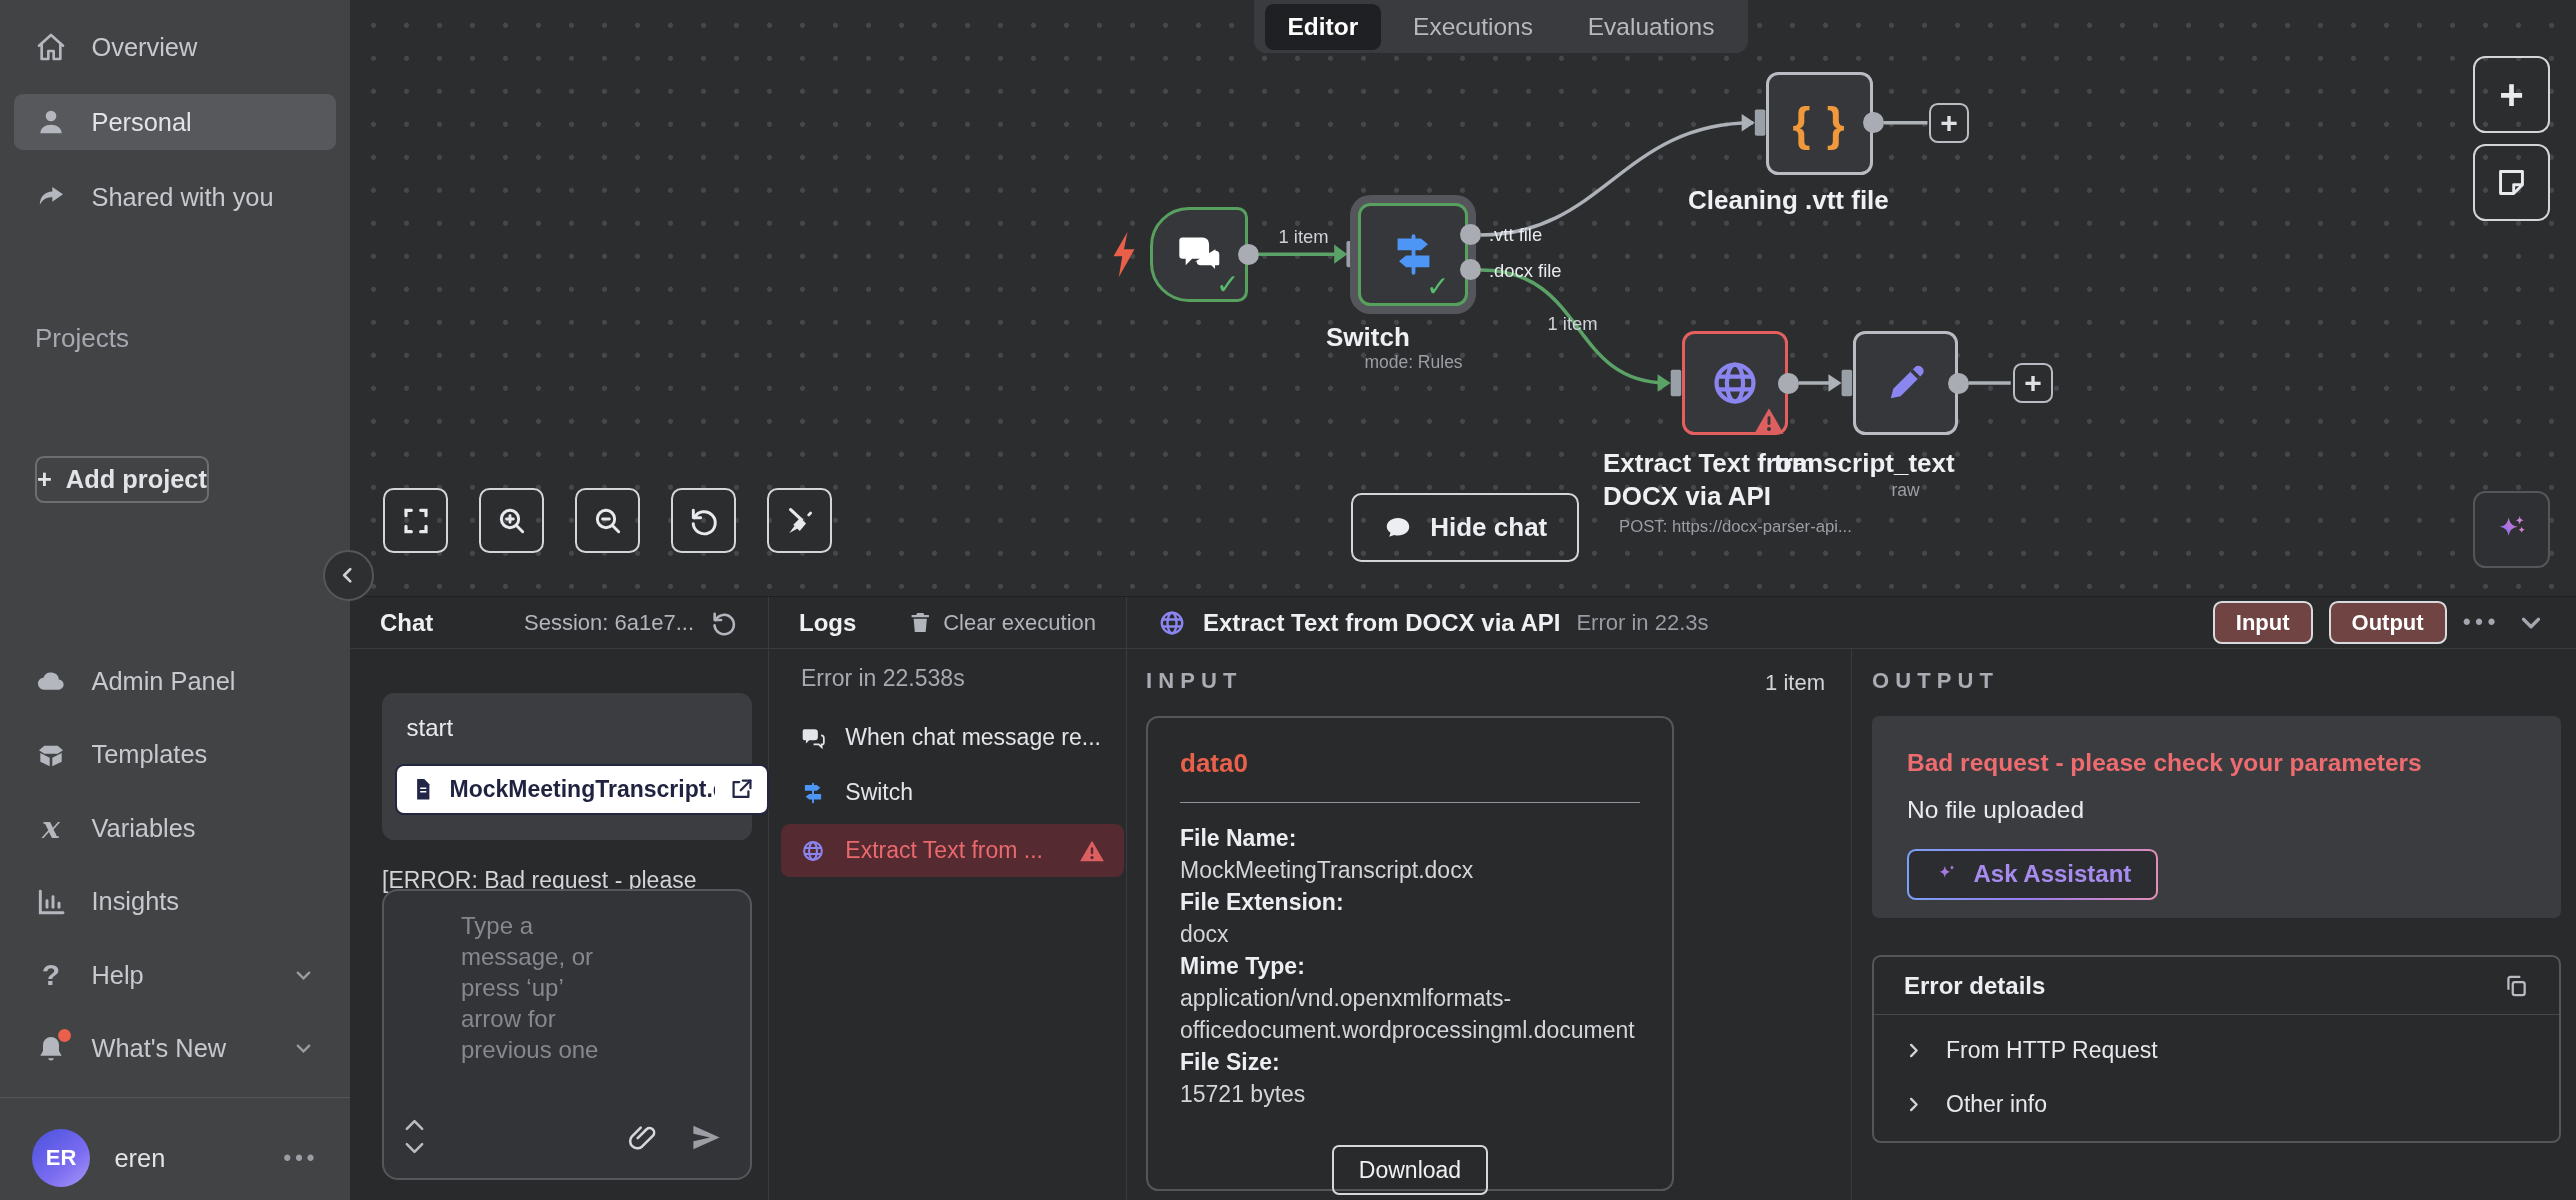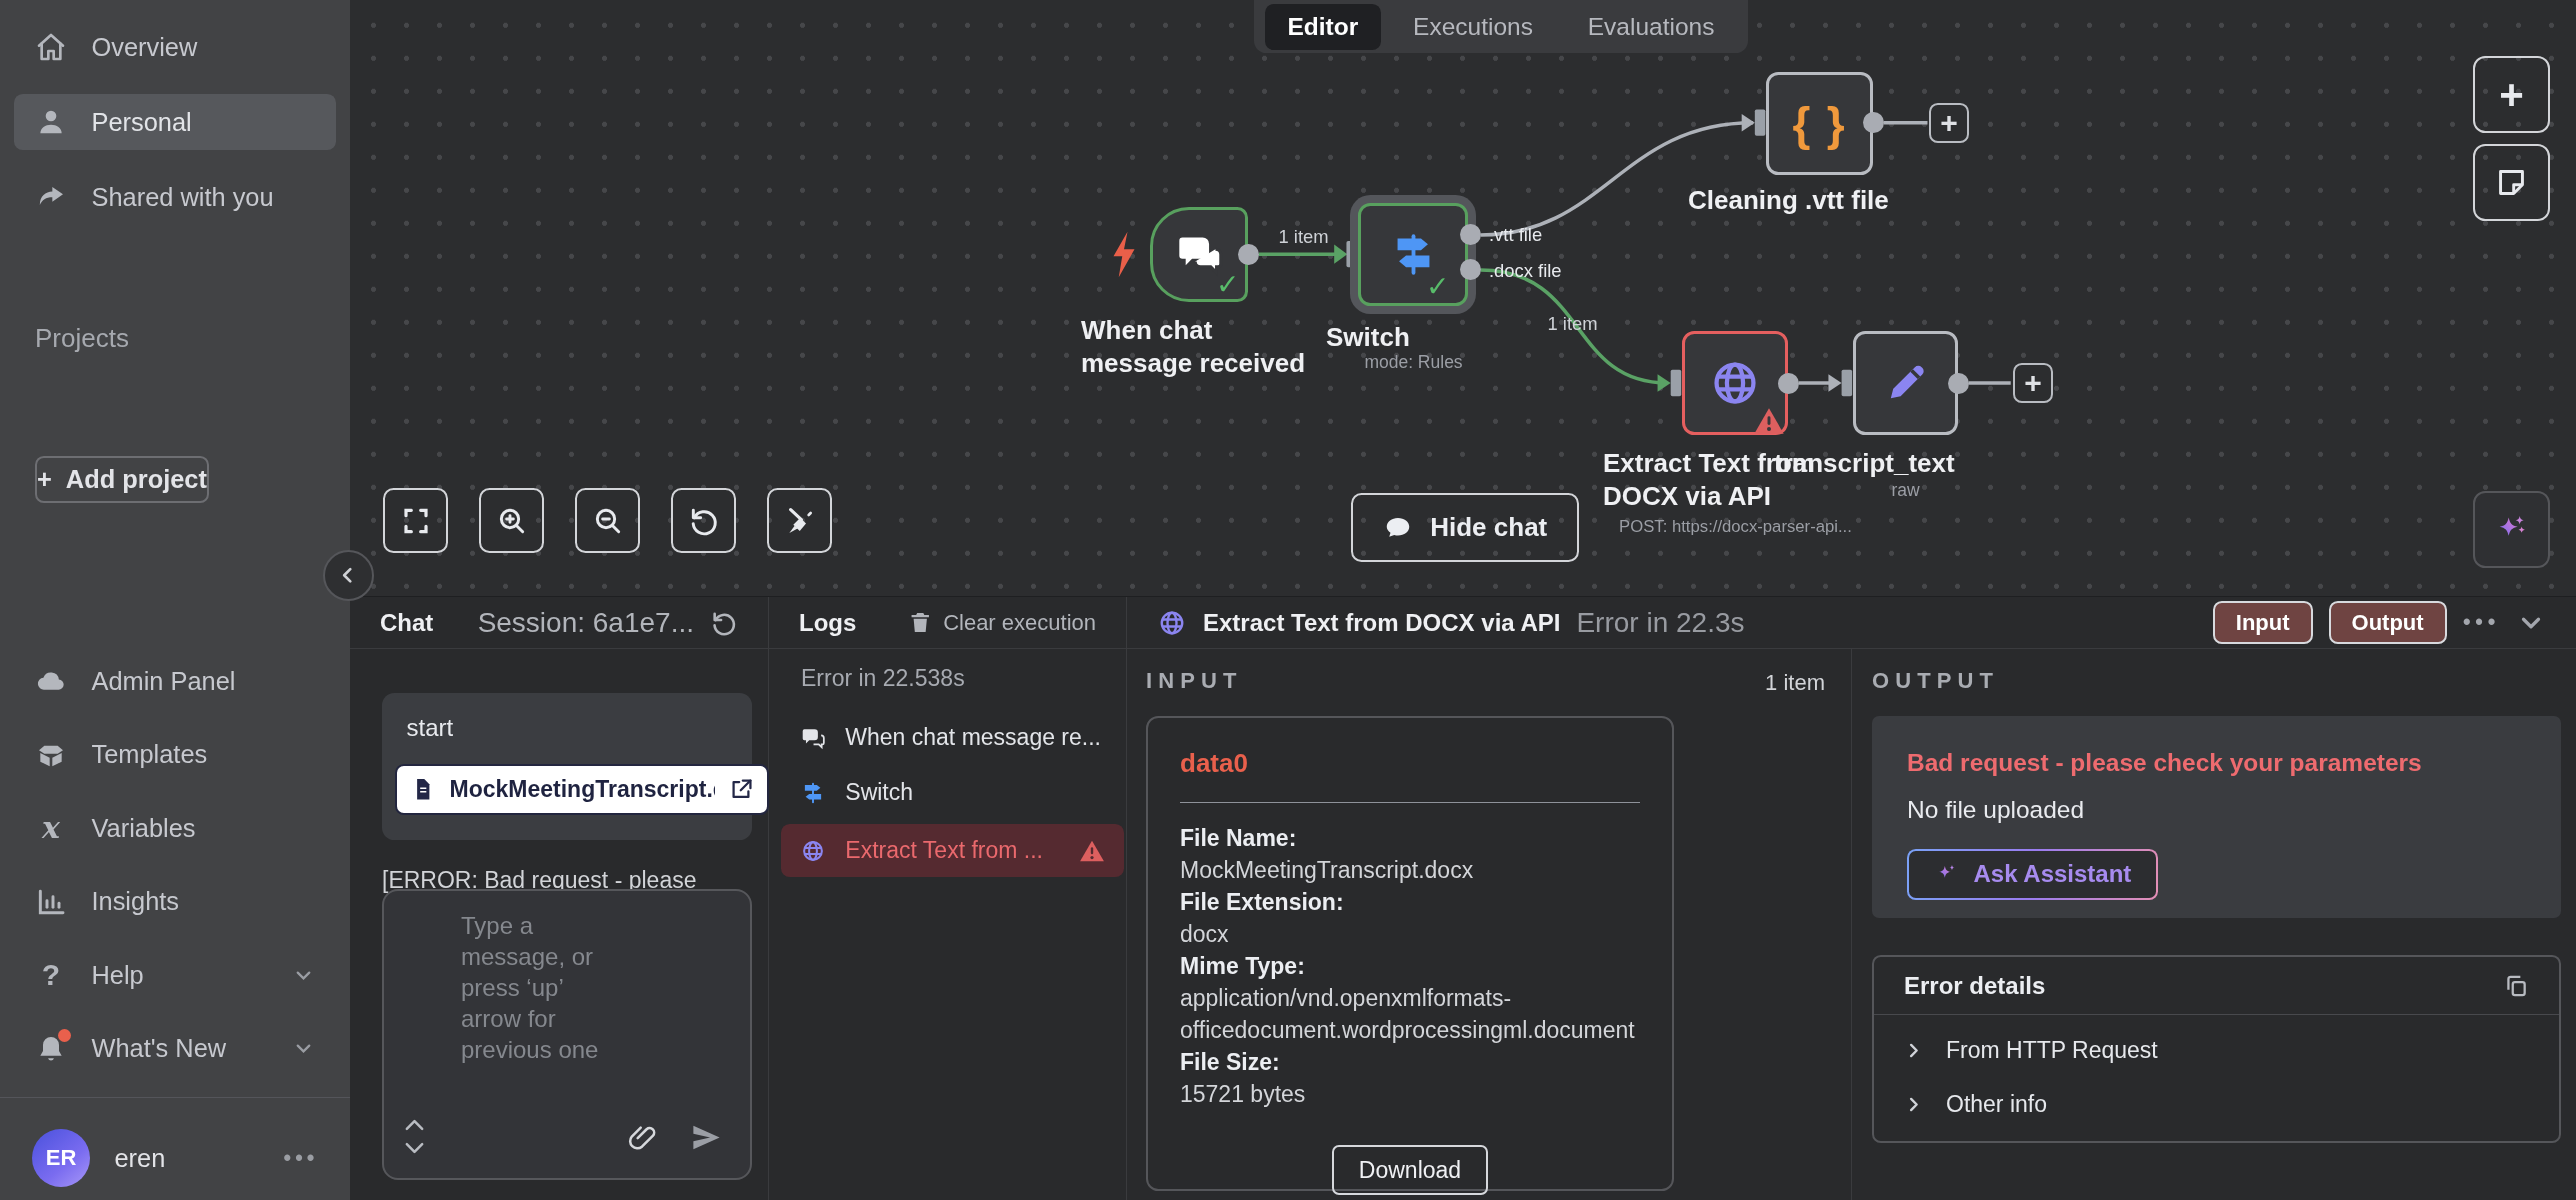--- a/index.html
+++ b/index.html
@@ -61,21 +61,21 @@
   .collapse-btn{position:absolute;left:323px;top:550px;width:51px;height:51px;border-radius:50%;border:2.2px solid #55565a;background:#2e2f31;color:#cfd1d5;display:flex;align-items:center;justify-content:center;z-index:7;cursor:pointer}
 
   
   .bottom{position:absolute;left:350px;top:596px;width:2226px;height:605px;background:#292a2c;border-top:1.8px solid #1e1f21;z-index:5;display:flex}
   .col{position:relative;height:100%}
   .col-chat{width:419px;border-right:1.8px solid #3a3b3e}
   .col-logs{width:358px;border-right:1.8px solid #3a3b3e}
   .col-detail{flex:1}
   .p-head{height:52px;border-bottom:1.8px solid #3a3b3e;display:flex;align-items:center;padding:0 30px;gap:16px}
   .p-title{font-size:24px;font-weight:700;color:#eff0f3}
-  .p-sub{font-size:28px;color:#b2b5bb}
+  .p-sub{font-size:22px;color:#b2b5bb}
   .spacer{margin-left:auto}
 
   
   .msg{position:absolute;left:32px;top:96px;width:370px;height:147px;background:#3b3d41;border-radius:12.3px;padding:21px 24.5px;font-size:24px;color:#e8eaee}
   .chip{position:absolute;left:45px;top:167px;width:374px;height:51px;background:#fff;border:2.6px solid #23263f;border-radius:8.8px;display:flex;align-items:center;gap:14px;padding:0 14px;color:#1f2340;font-size:23px;font-weight:600;cursor:pointer;z-index:2}
   .chip .chip-name{white-space:nowrap;overflow:hidden}
   .chat-error{position:absolute;left:32px;top:270px;width:377px;font-size:23px;color:#d2d4d8;white-space:nowrap;overflow:hidden}
   .chat-input{position:absolute;left:32px;top:292px;width:370px;height:291px;background:#333438;border:2.2px solid #56575b;border-radius:16px;z-index:2}
   .chat-input textarea{position:absolute;left:77px;top:19px;width:162px;height:245px;background:transparent;border:none;outline:none;resize:none;font-family:inherit;font-size:24px;line-height:31px;color:#e8eaee}
   .chat-input textarea::placeholder{color:#85888e}
@@ -252,21 +252,20 @@
   </span>
   <div class="node node-trigger">
     <span class="nicon">
       <svg width="51" height="51" viewBox="0 0 24 24">
           <path fill="#fff" d="M4 4h9.5a3 3 0 0 1 3 3v4a3 3 0 0 1-3 3H8.5l-3 3v-3H4a1.5 1.5 0 0 1-1.5-1.5v-7A1.5 1.5 0 0 1 4 4z"></path>
           <path fill="#fff" stroke="#36373a" stroke-width="1.4" d="M19.5 9.5a2.5 2.5 0 0 1 2.5 2.5v4.5a1.3 1.3 0 0 1-1.3 1.3h-.7v2.7l-2.7-2.7h-4.8a2.5 2.5 0 0 1-2.5-2.5"></path>
         </svg>
     </span>
   </div>
   <span class="check" style="left:866px;top:268px">✓</span>
-  <div class="node-label" style="left:731px;top:314px;width:237px">When chat message received</div>
   <div class="outdot" style="left:888px;top:244px"></div>
   <div class="edge-label" style="left:914px;top:226px">1 item</div>
 
   <div class="node node-switch">
     <span class="nicon">
       <svg width="51" height="51" viewBox="0 0 24 24" fill="#4e96f5">
           <rect x="11.1" y="2.5" width="1.8" height="19" rx="0.9"></rect>
           <polygon points="4.5,4.5 15.5,4.5 18.8,7.2 15.5,10 4.5,10"></polygon>
           <polygon points="19.5,12.5 8.5,12.5 5.2,15.2 8.5,18 19.5,18"></polygon>
         </svg>

